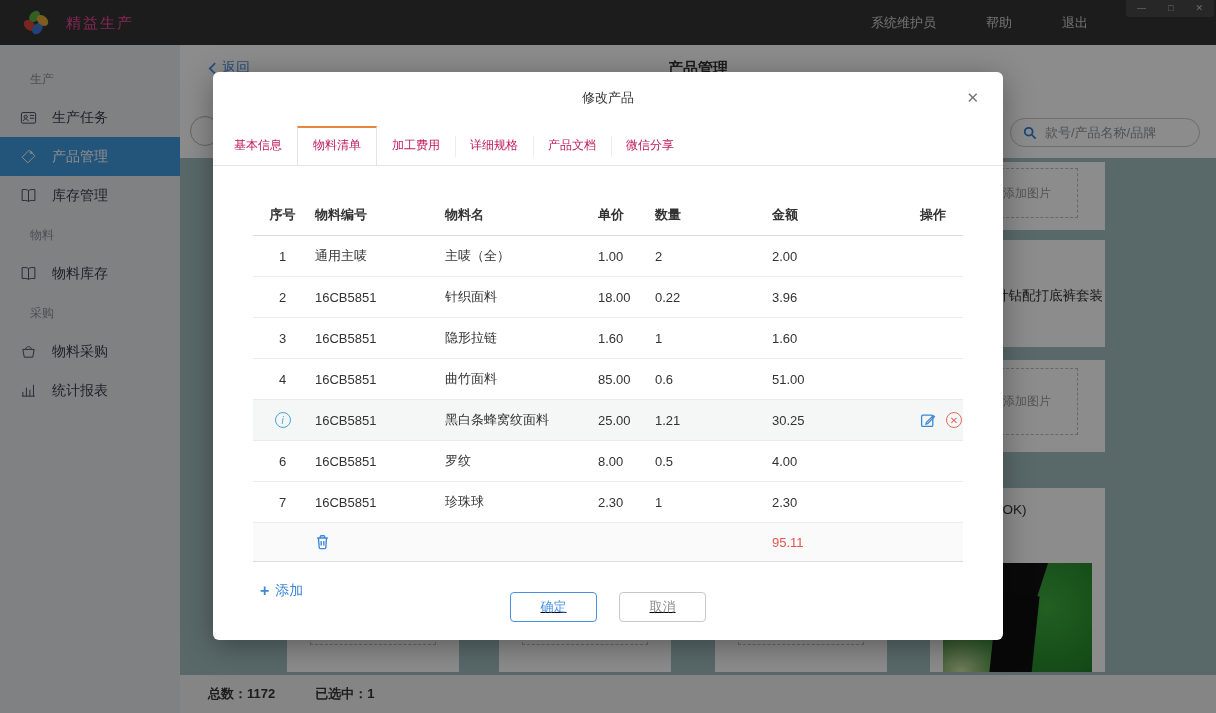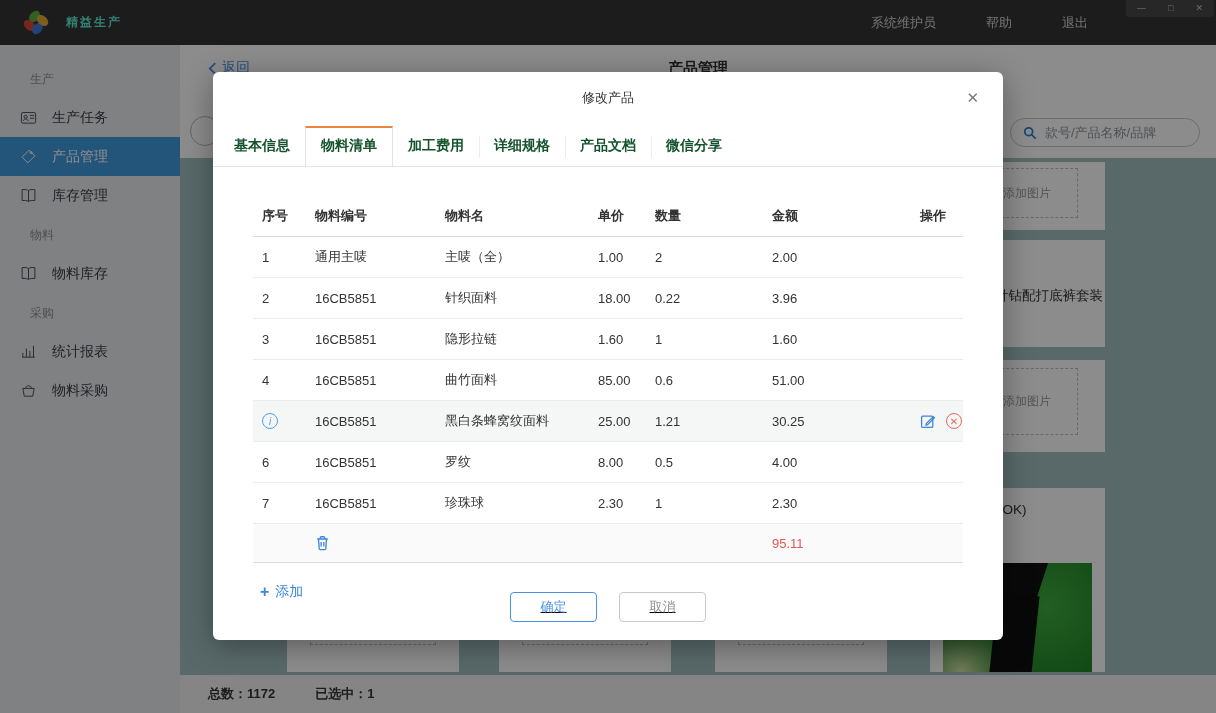--- a/index.html
+++ b/index.html
@@ -7,21 +7,21 @@
   body { position:relative; background:#a2c0c2; }
 
   
   .topbar { position:absolute; left:0; top:0; width:1216px; height:45px; background:#333333; z-index:1; }
   .logo { position:absolute; left:26px; top:11px; width:22px; height:22px; }
   .logo i { position:absolute; width:9px; height:13px; border-radius:50% 50% 50% 50%; }
   .logo .l1 { background:#5fae3f; left:4px; top:-1px; transform:rotate(40deg); }
   .logo .l2 { background:#d8453a; left:-1px; top:8px; transform:rotate(130deg); }
   .logo .l3 { background:#3b78d8; left:7px; top:11px; transform:rotate(220deg); }
   .logo .l4 { background:#e2a93b; left:12px; top:3px; transform:rotate(310deg); }
-  .app-title { position:absolute; left:66px; top:14px; color:#5eead4; font-size:12px; font-weight:bold; letter-spacing:2px; }
+  .app-title { position:absolute; left:66px; top:14px; color:#ec4899; font-size:15px; font-weight:normal; letter-spacing:2px; }
   .topbar-menu { position:absolute; right:128px; top:0; height:45px; display:flex; align-items:center; gap:50px; color:#d2d2d2; font-size:13px; }
   .topbar-menu span { cursor:pointer; }
   .win { position:absolute; top:0; right:2px; width:88px; height:17px; background:#484848; border-radius:0 0 3px 3px; display:flex; align-items:center; justify-content:space-around; color:#c6c6c6; font-size:9px; line-height:1; }
   .win span { cursor:pointer; }
 
   
   .sidebar { position:absolute; left:0; top:45px; width:180px; height:668px; background:#e9ebed; z-index:1; padding-top:14px; }
   .sec-label { padding:12px 0 10px 30px; font-size:12px; color:#8b8f94; }
   .side-item { height:39px; display:flex; align-items:center; padding-left:20px; gap:15px; font-size:14px; color:#3a3f45; cursor:pointer; }
   .side-item svg { width:17px; height:17px; stroke:#4a5057; fill:none; stroke-width:1.4; flex:none; }
@@ -54,35 +54,35 @@
   .bottombar b { font-weight:bold; }
 
   
   .overlay { position:fixed; left:0; top:0; width:1216px; height:713px; background:rgba(0,0,0,0.45); z-index:50; }
 
   
   .modal { position:absolute; left:213px; top:72px; width:790px; height:568px; background:#fff; border-radius:6px; z-index:100; box-shadow:0 6px 30px rgba(0,0,0,0.35); }
   .modal-title { text-align:center; padding-top:17px; font-size:13px; color:#333; }
   .modal-close { position:absolute; right:20px; top:13px; font-size:15px; color:#777; cursor:pointer; padding:4px; }
   .tabs { margin-top:19px; padding-left:6px; border-bottom:1px solid #e4e4e4; display:flex; }
-  .tab { padding:9px 15px 10px; font-size:14px; color:#14532d; border-top:2px solid transparent; margin-bottom:0; cursor:pointer; position:relative;font-weight:bold; }
+  .tab { padding:9px 15px 10px; font-size:12px; color:#be185d; border-top:2px solid transparent; margin-bottom:0; cursor:pointer; position:relative; }
   .tab + .tab::before { content:""; position:absolute; left:0; top:8px; bottom:8px; width:1px; background:#ededed; }
   .tab.active { border:1px solid #e4e4e4; border-top:2px solid #e8863b; background:#fff; margin-bottom:-1px; padding-bottom:11px; }
   .tab.active::before { display:none; }
   .tab.active + .tab::before { display:none; }
 
   .bom-table { width:710px; margin:29px 40px 0; border-collapse:collapse; font-size:13px; color:#333; table-layout:fixed; }
   .bom-table col.c1 { width:50px; } .bom-table col.c2 { width:130px; } .bom-table col.c3 { width:165px; }
   .bom-table col.c4 { width:57px; } .bom-table col.c5 { width:117px; } .bom-table col.c6 { width:118px; }
   .bom-table col.c7 { width:73px; }
   .bom-table th { font-weight:bold; text-align:left; padding:11px 0; border-bottom:1px solid #dcdcdc; }
   .bom-table td { padding:11px 0 11px; border-bottom:1px solid #ececec; }
   .bom-table th.num, .bom-table td.num { }
   .bom-table .cell-pad { padding-left:12px; }
-  .bom-table .c1pad { padding-left:9px; }
+  .bom-table .c1pad { padding-left:9px;text-align:center; }
   .bom-table .oppad { padding-left:30px; }
   tr.hovered td { background:#f5f6f6; }
   tr.foot td { background:#fafafa; border-bottom:1px solid #dcdcdc; }
   .total-red { color:#e4574d; }
 
   .icon-info { display:inline-flex; width:16px; height:16px; border:1px solid #4aa3df; border-radius:50%; color:#4aa3df; font-size:10px; align-items:center; justify-content:center; font-style:normal; }
   .op-icons { display:flex; gap:10px; align-items:center; }
   .icon-edit svg { width:16px; height:16px; stroke:#3d87d6; fill:none; stroke-width:1.6; display:block; }
   .icon-del { display:inline-flex; width:16px; height:16px; border:1px solid #e36a5f; border-radius:50%; color:#e36a5f; font-size:10px; align-items:center; justify-content:center; }
   .icon-trash svg { width:15px; height:16px; stroke:#3d87d6; fill:none; stroke-width:1.5; display:block; }
@@ -152,31 +152,31 @@
         <path d="M12 5c-2-1.4-5-1.8-9-1.2v15.4c4-.6 7-.2 9 1.2 2-1.4 5-1.8 9-1.2V3.8c-4-.6-7-.2-9 1.2z"></path>
         <path d="M12 5v15.4"></path>
       </svg>
     <span>物料库存</span>
   </div>
 
   <div class="sec-label">采购</div>
 
   <div class="side-item">
     <svg viewBox="0 0 24 24">
+        <path d="M4 9h16l-2 11H6z"></path>
+        <path d="M8 9c0-5 8-5 8 0"></path>
+      </svg>
+    <span>物料采购</span>
+  </div>
+  <div class="side-item">
+    <svg viewBox="0 0 24 24">
         <path d="M4 20V14M9 20V8M14 20V11M19 20V4"></path>
         <path d="M3 20h18"></path>
       </svg>
     <span>统计报表</span>
-  </div>
-  <div class="side-item">
-    <svg viewBox="0 0 24 24">
-        <path d="M4 9h16l-2 11H6z"></path>
-        <path d="M8 9c0-5 8-5 8 0"></path>
-      </svg>
-    <span>物料采购</span>
   </div>
 </div>
 
 <div class="content-header">
   <div class="back-link">
     <svg viewBox="0 0 10 14">
         <polyline points="8,1 2,7 8,13"></polyline>
       </svg>
     <span>返回</span>
   </div>

